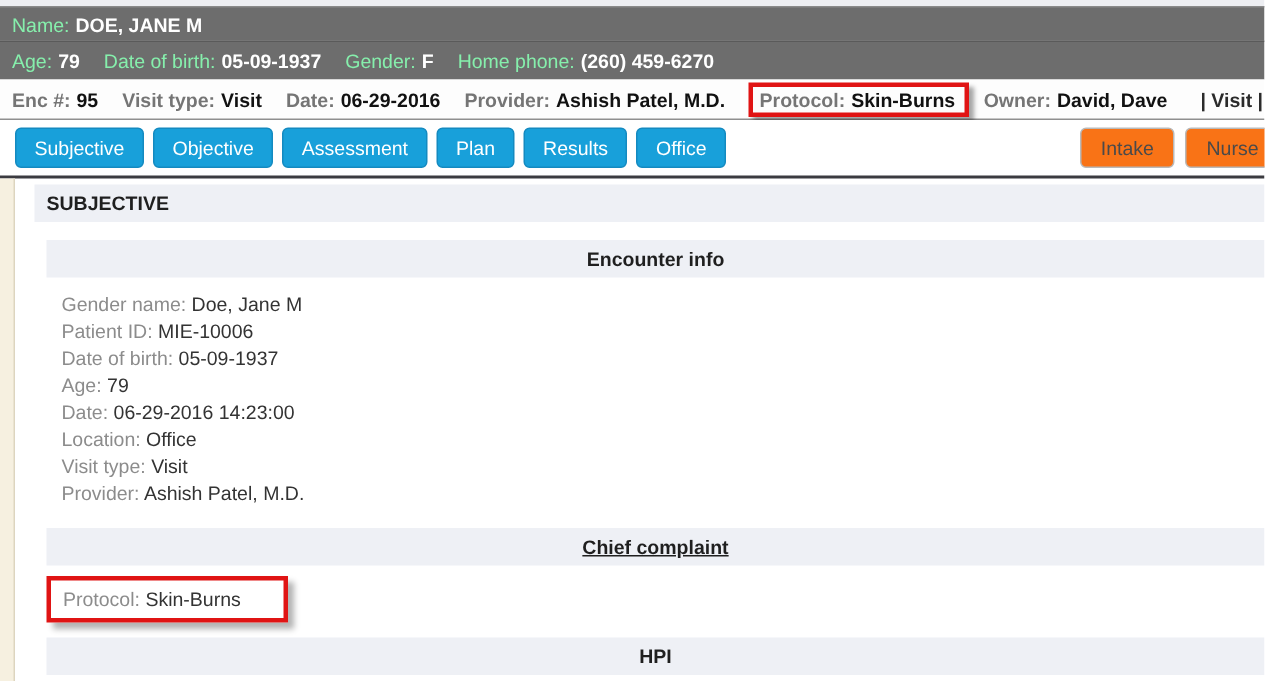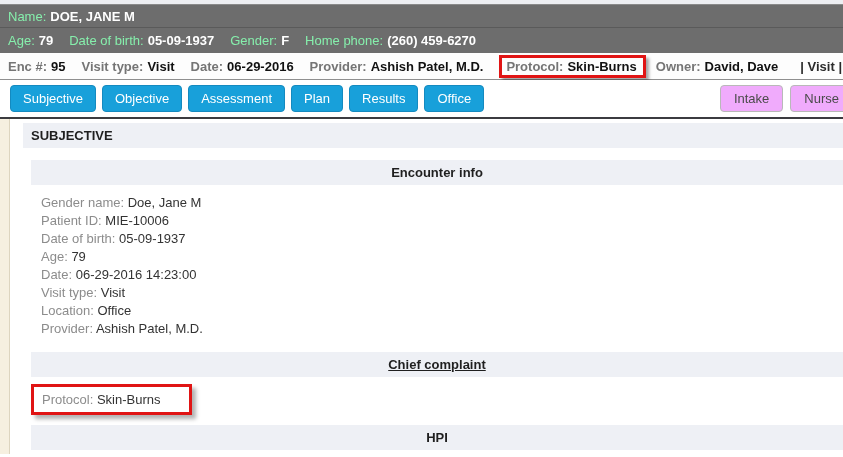--- a/index.html
+++ b/index.html
@@ -22,21 +22,21 @@
   .enc-row .lbl { color: #757575; margin-right: 4px; }
   .enc-row .val { color: #111; }
   .enc-row .field { margin-right: 16px; display: flex; align-items: center; }
   .red-box-inline { border: 3px solid #e01414; padding: 1px 6px 1px 4px; margin-right: 10px; display: flex; align-items: center; box-shadow: 3px 3px 3px rgba(0,0,0,0.35); background: #fdfdfd; }
   .enc-links { color: #2b2b2b; margin-left: 6px; }
 
   
   .tab-strip { height: 37px; background: #fff; display: flex; align-items: center; padding: 0 10px; position: relative; }
   .tab-btn { background: #18a0da; border: 1px solid #148ac0; border-radius: 4px; color: #fff; font-size: 13px; padding: 5px 12px; margin-right: 6px; cursor: pointer; font-family: inherit; }
   .right-btns { position: absolute; right: -10px; top: 5px; display: flex; }
-  .ghost-btn { background: #f0abfc; border: 1px solid #b9b9b9; border-radius: 4px; color: #4a4a4a; font-size: 13px; padding: 5px 13px; margin-left: 7px; cursor: pointer; font-family: inherit; text-align: center; }
+  .ghost-btn { background: #f97316; border: 1px solid #b9b9b9; border-radius: 4px; color: #4a4a4a; font-size: 13px; padding: 5px 13px; margin-left: 7px; cursor: pointer; font-family: inherit; text-align: center; }
 
   
   .content-wrap { border-top: 2px solid #3b3b40; height: 337px; position: relative; background: #fff; }
   .left-strip { position: absolute; left: 0; top: 0; bottom: 0; width: 10px; background: #f6f0e0; border-right: 1px solid #ddd5bf; }
   .content { margin-left: 11px; padding-top: 4px; }
 
   .section-bar { background: #eef0f5; font-weight: bold; color: #1f1f1f; padding: 5px 8px; font-size: 13px; }
   .bar-subjective { margin-left: 12px; }
   .bar-inner { margin-left: 20px; text-align: center; }
 
@@ -150,26 +150,26 @@
       </div>
       <div class="info-row">
         <span class="lbl">Age:</span>
         <span class="val">79</span>
       </div>
       <div class="info-row">
         <span class="lbl">Date:</span>
         <span class="val">06-29-2016 14:23:00</span>
       </div>
       <div class="info-row">
+        <span class="lbl">Location:</span>
+        <span class="val">Office</span>
+      </div>
+      <div class="info-row">
         <span class="lbl">Visit type:</span>
         <span class="val">Visit</span>
-      </div>
-      <div class="info-row">
-        <span class="lbl">Location:</span>
-        <span class="val">Office</span>
       </div>
       <div class="info-row">
         <span class="lbl">Provider:</span>
         <span class="val">Ashish Patel, M.D.</span>
       </div>
     </div>
 
     <div class="section-bar bar-inner cc-bar">Chief complaint</div>
 
     <div>

